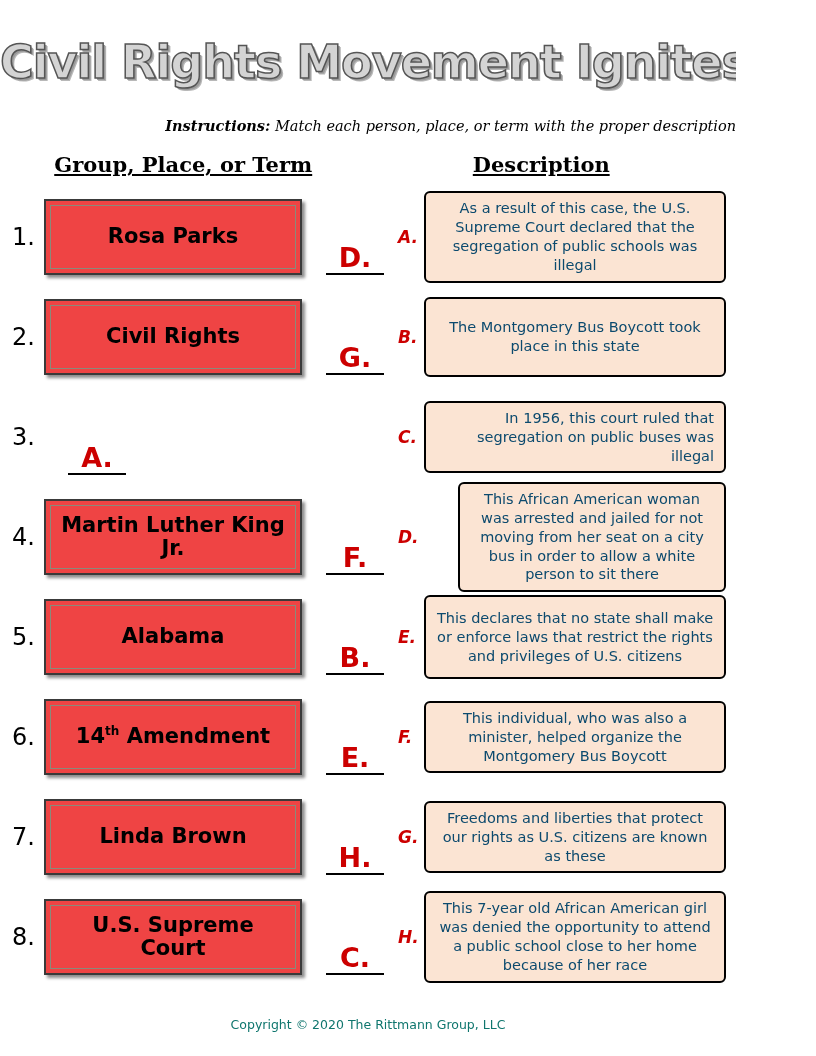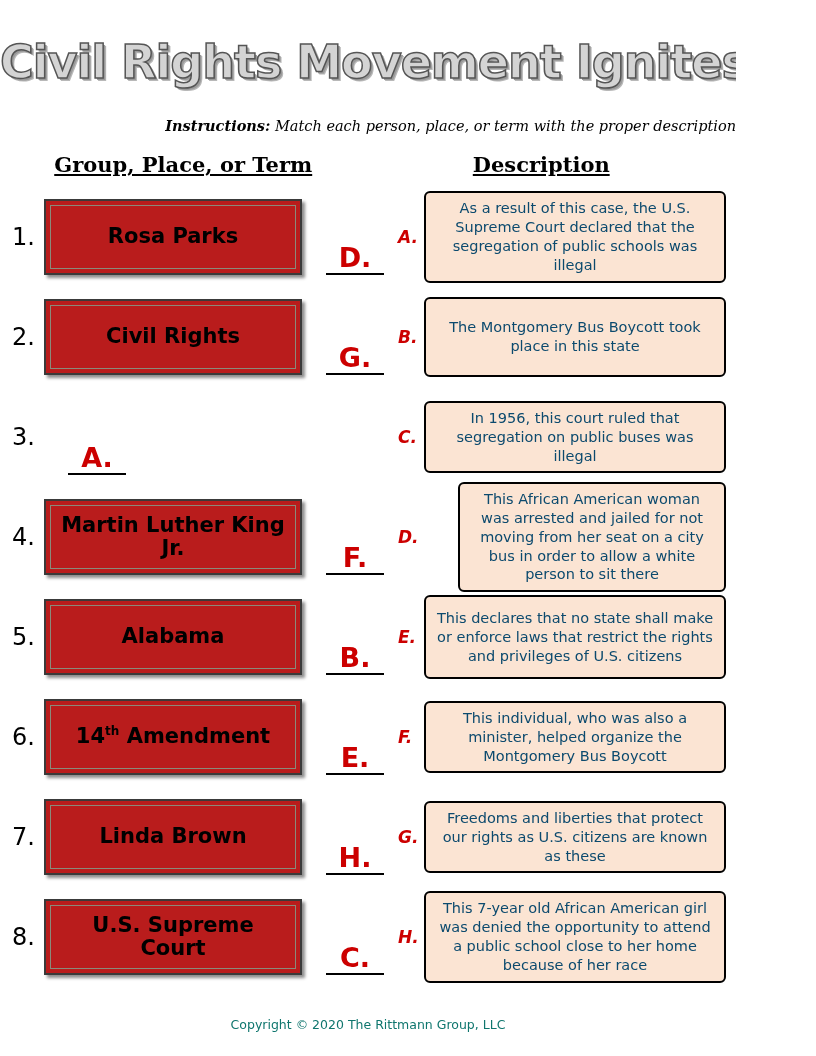--- a/index.html
+++ b/index.html
@@ -82,21 +82,21 @@
     font-family: "DejaVu Sans", sans-serif;
     font-size: 24px;
     font-weight: normal;
     text-align: left;
     color: #000;
     padding-left: 2px;
   }
   .term-box-outer {
     width: 258px;
     height: 76px;
-    background: #b91c1c;
+    background: #ef4444;
     border: 2px solid #3a3a3a;
     box-shadow: 3px 3px 3px rgba(0,0,0,0.45);
     display: flex;
     align-items: flex-end;
     justify-content: center;
     padding: 4px;
   }
   .term-box-inner {
     width: 100%;
     height: 100%;
@@ -166,21 +166,21 @@
     justify-content: center;
     text-align: center;
     padding: 6px 10px;
     font-family: "DejaVu Sans", sans-serif;
     font-size: 14.5px;
     line-height: 1.3;
     color: #0c4a6e;
   }
   .desc-box.h-1 { min-height: 84px; }
   .desc-box.h-2 { min-height: 80px; }
-  .desc-box.h-3 { min-height: 72px; }
+  .desc-box.h-3 { min-height: 72px; text-align: right; }
   .desc-box.h-4 { min-height: 92px; margin-left: 34px; }
   .desc-box.h-5 { min-height: 84px; }
   .desc-box.h-6 { min-height: 72px; }
   .desc-box.h-7 { min-height: 72px; }
   .desc-box.h-8 { min-height: 88px; }
 
   
   #footer {
     position: absolute;
     bottom: 24px;

